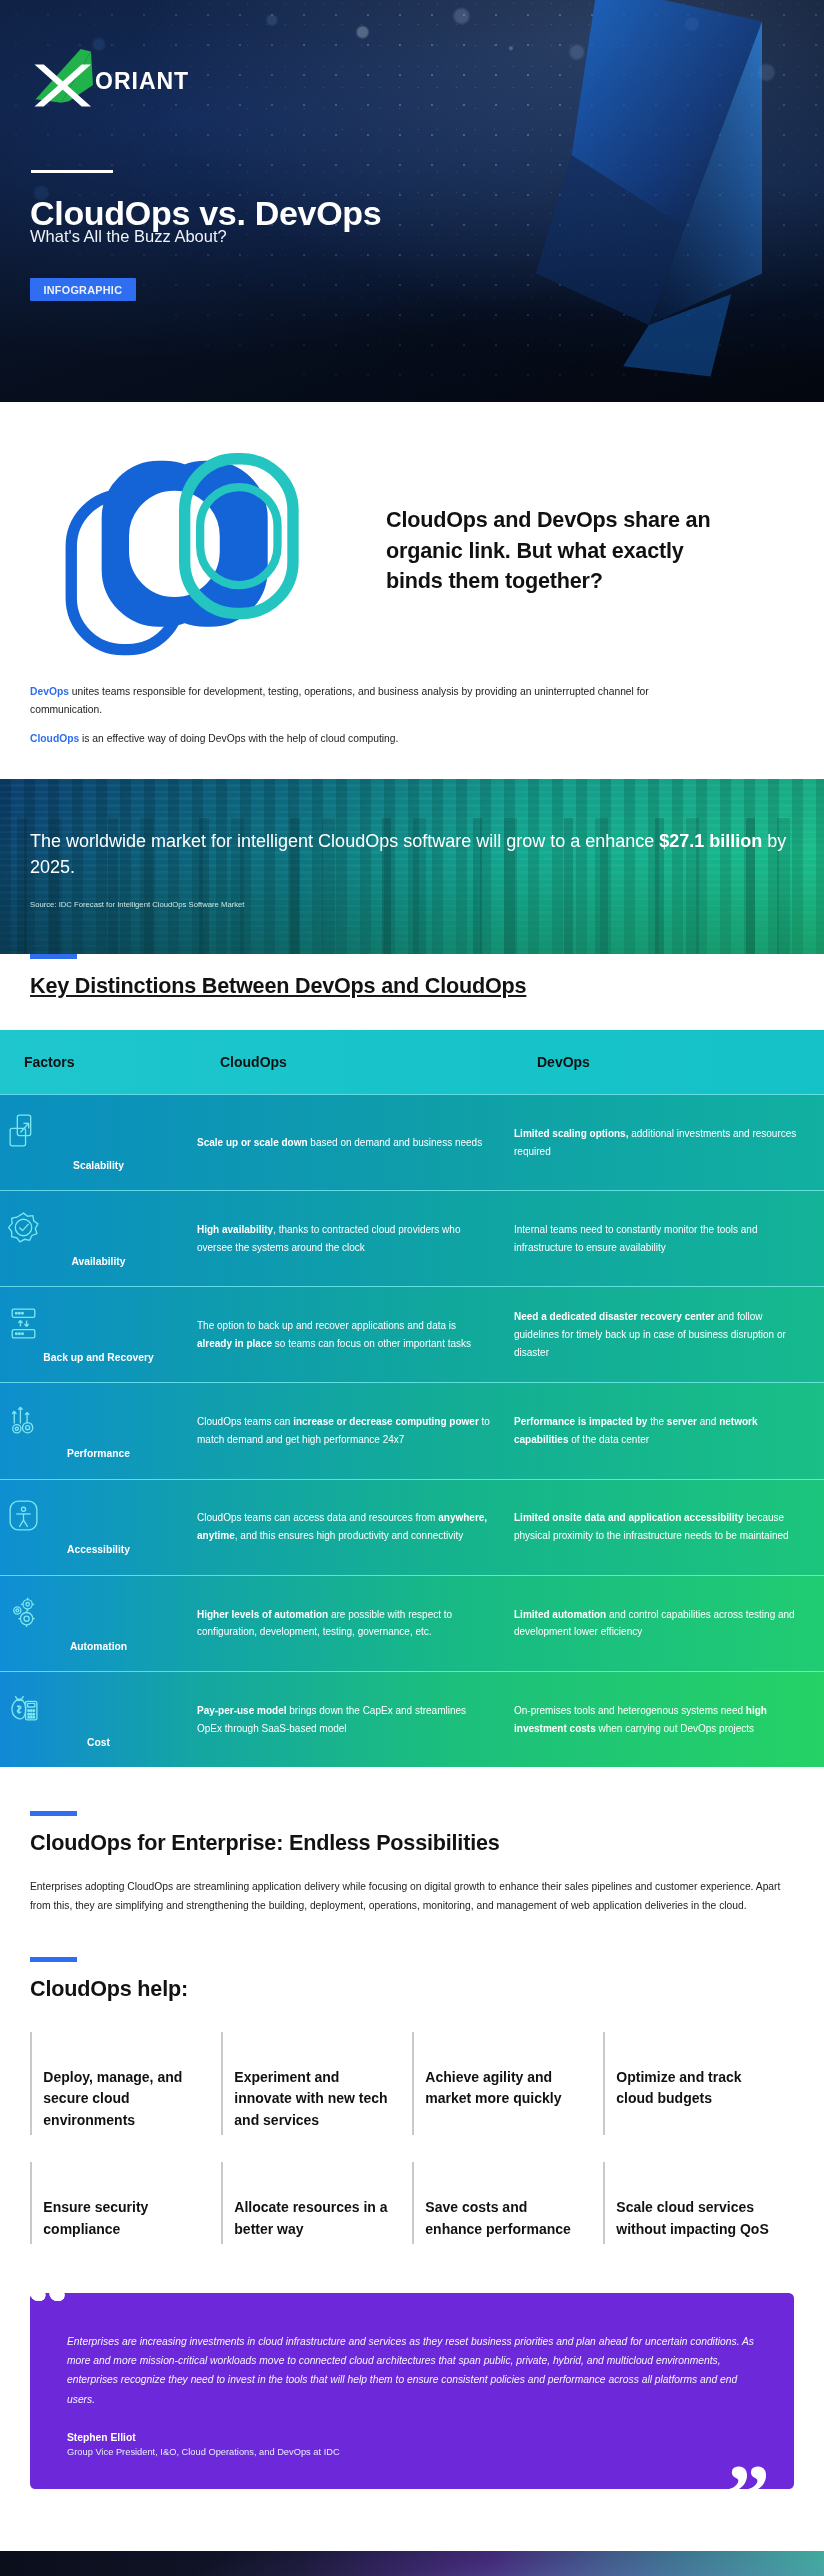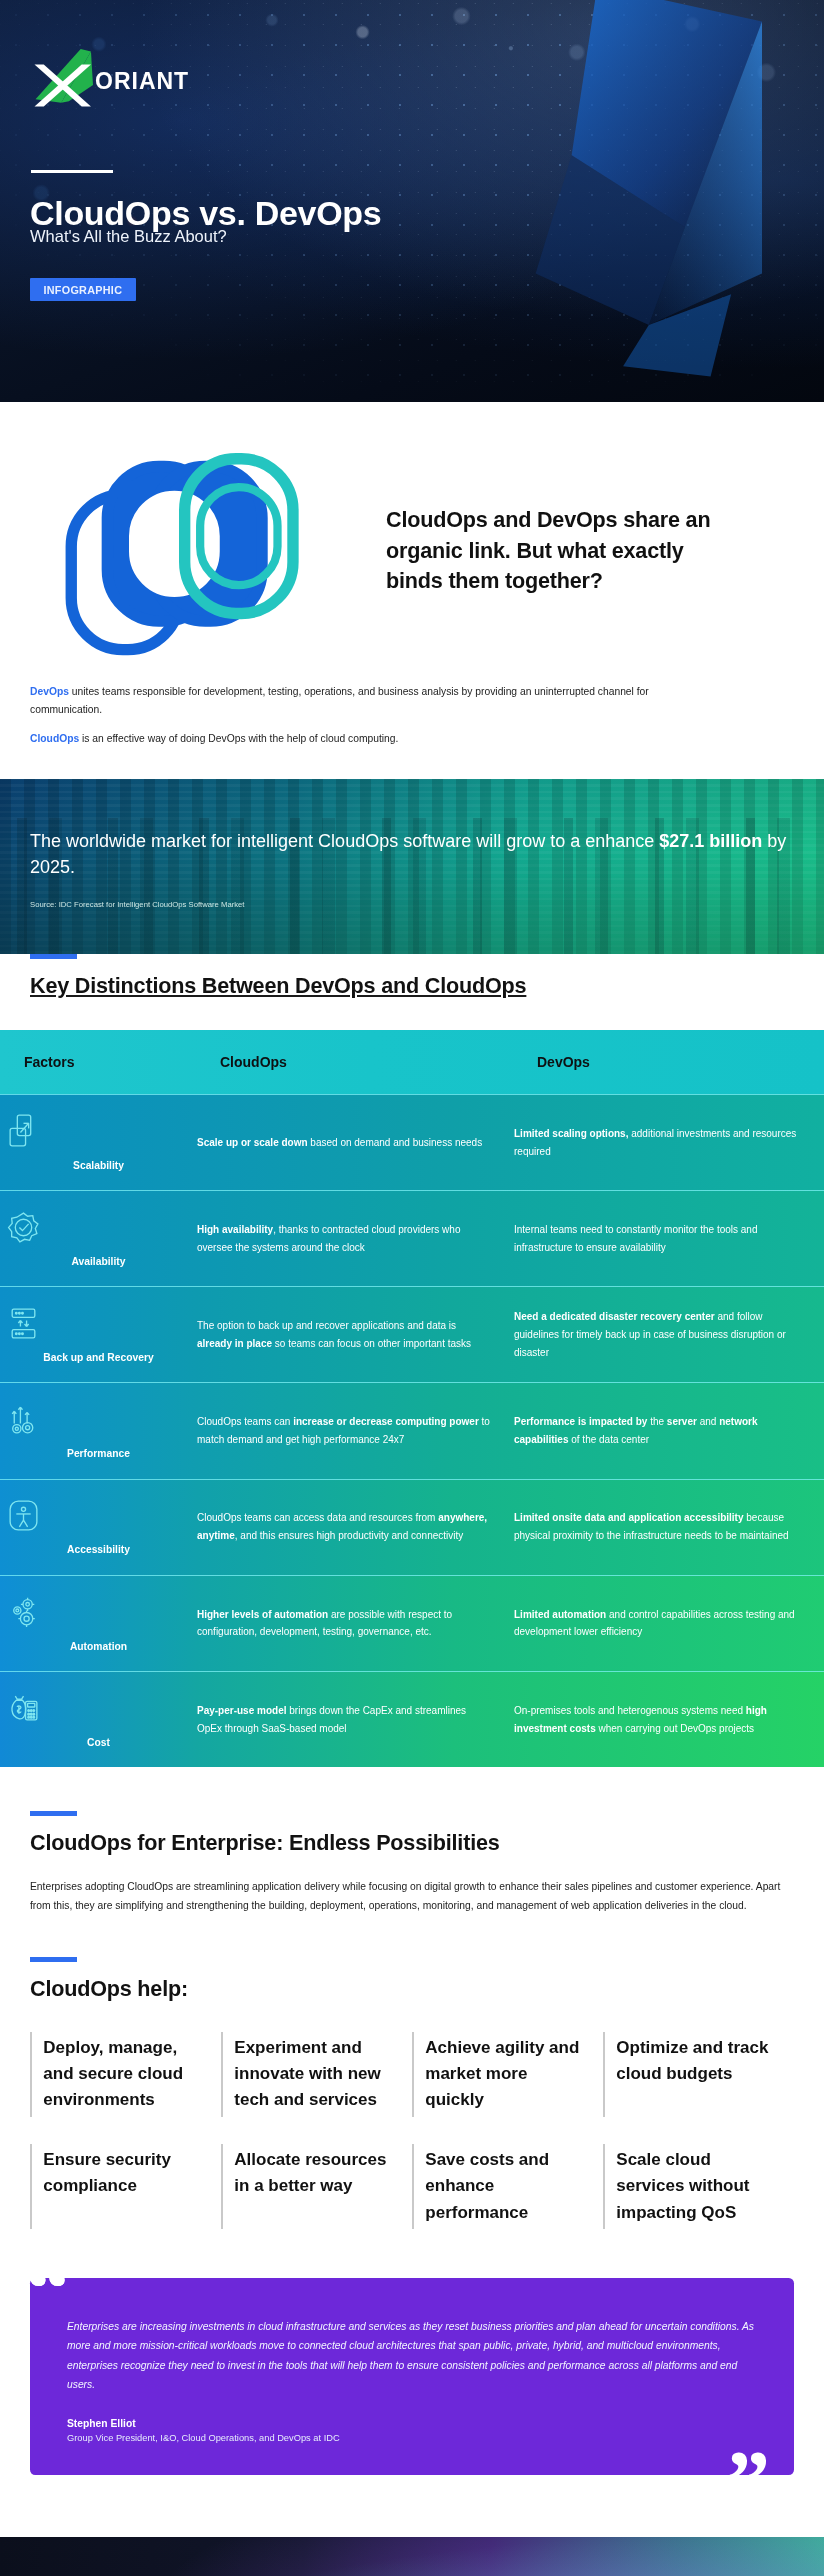--- a/index.html
+++ b/index.html
@@ -135,21 +135,21 @@
   .icon-box svg{ width:100%; height:100%; }
 
   
   .ent{ padding:44px 30px 0 30px; background:#fff; }
   .ent-body{ margin-top:21.6px; font-size:10.3px; line-height:1.78; color:#222; max-width:755px; }
 
   
   .help{ padding:42px 30px 0 30px; background:#fff; }
   .help-grid{ margin-top:29px; display:grid; grid-template-columns:repeat(4,1fr); row-gap:27px; column-gap:0; }
   .help-item{ padding:3.1px 17.5px 3.1px 11.3px; border-left:2.1px solid #c9c9c9; }
-  .help-item span{ display:block; font-size:17px; line-height:1.55; font-weight:700; color:#111; }
+  .help-item span{ display:block; font-size:14px; line-height:1.55; font-weight:700; color:#111;margin-top:32px; }
 
   
   .quote-wrap{ position:relative; margin:49px 30px 0 30px; }
   .quote-card{
     position:relative; background:#6d28d9; border-radius:5.2px;
     padding:39px 37px 32px 37px; color:#f3f6ff;
   }
   .quote-mark-open{
     position:absolute; left:-4.1px; top:-33px; font-size:87px; line-height:1;
     color:#ffffff; font-family:"Liberation Serif", serif; font-weight:700;

